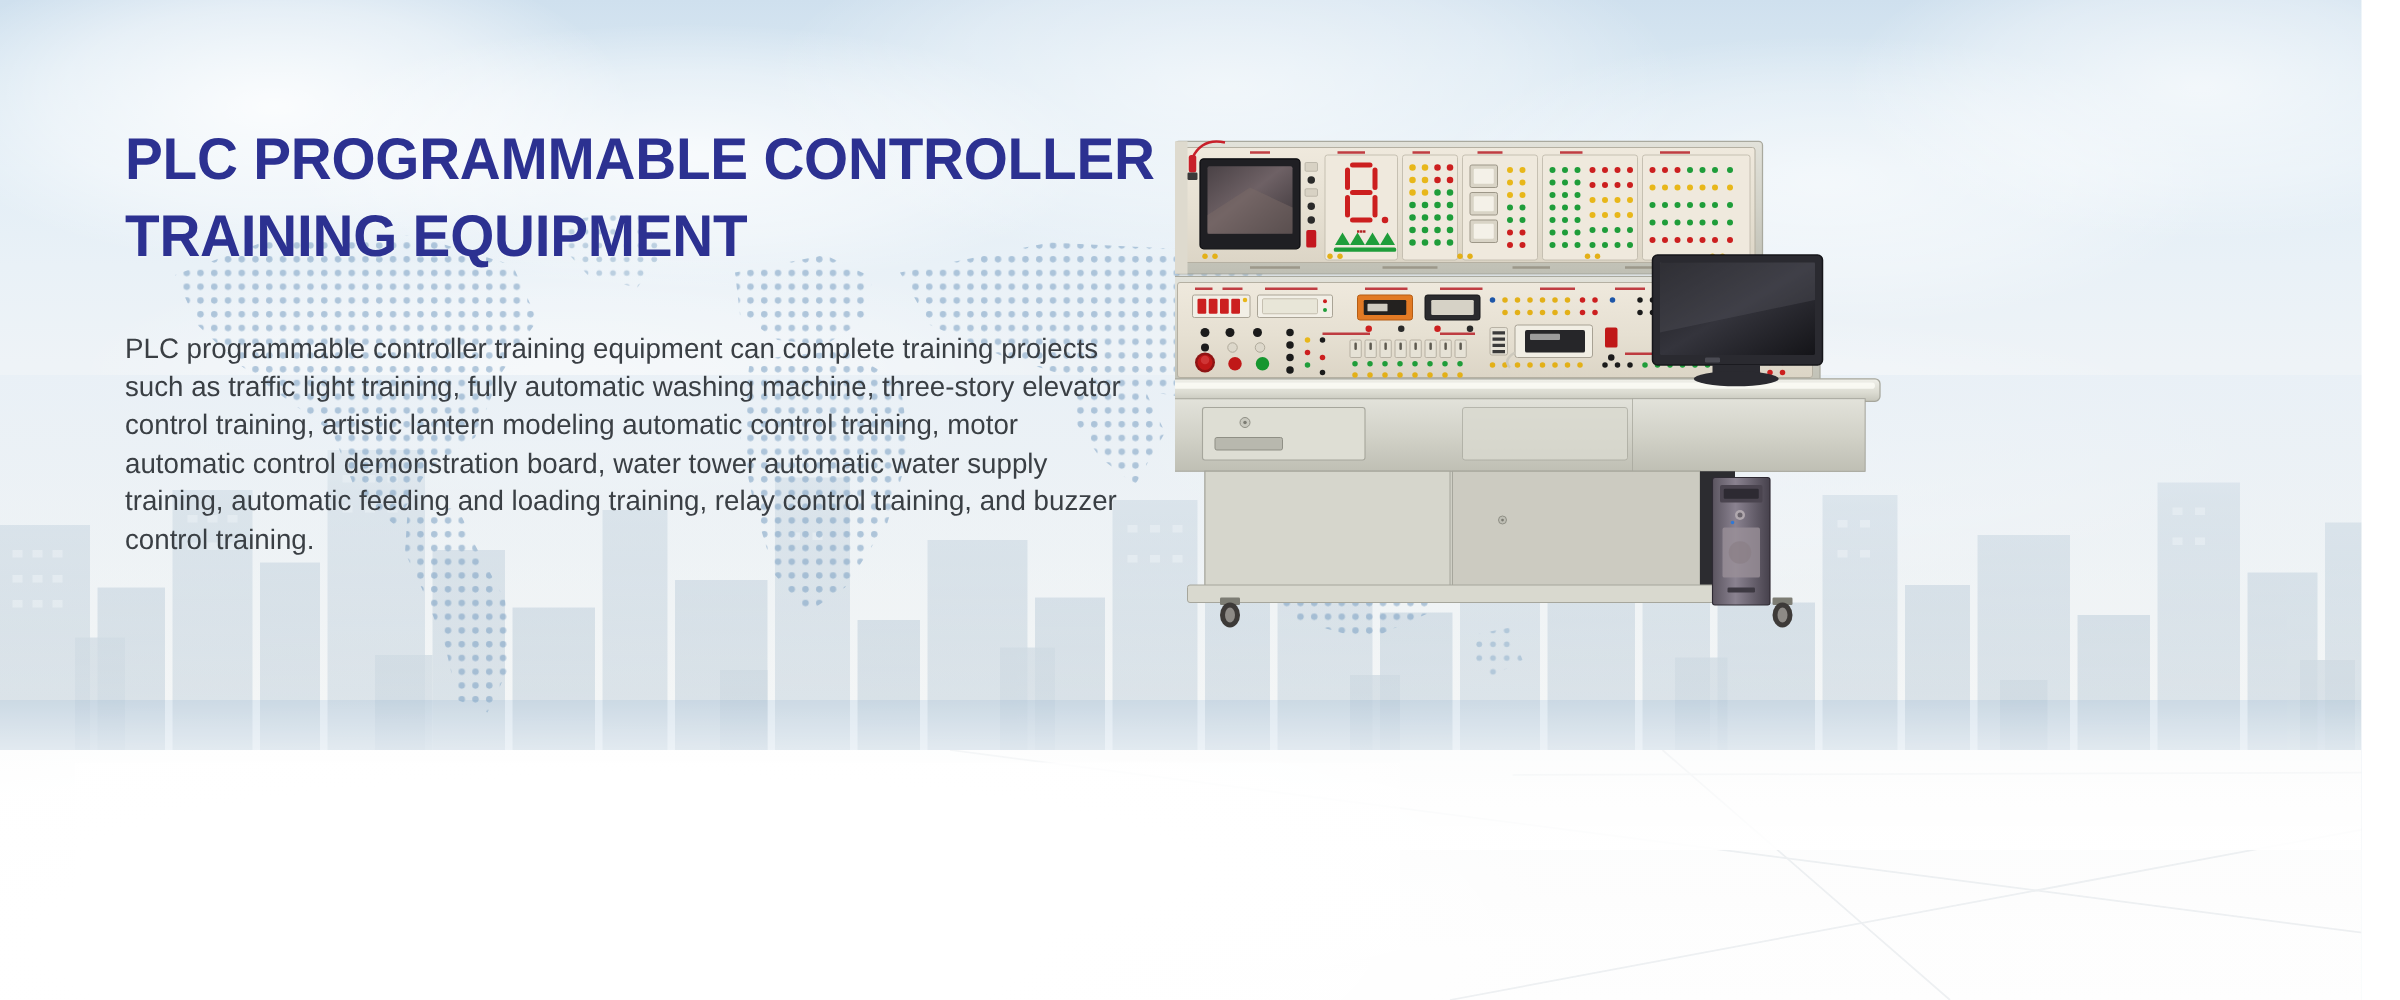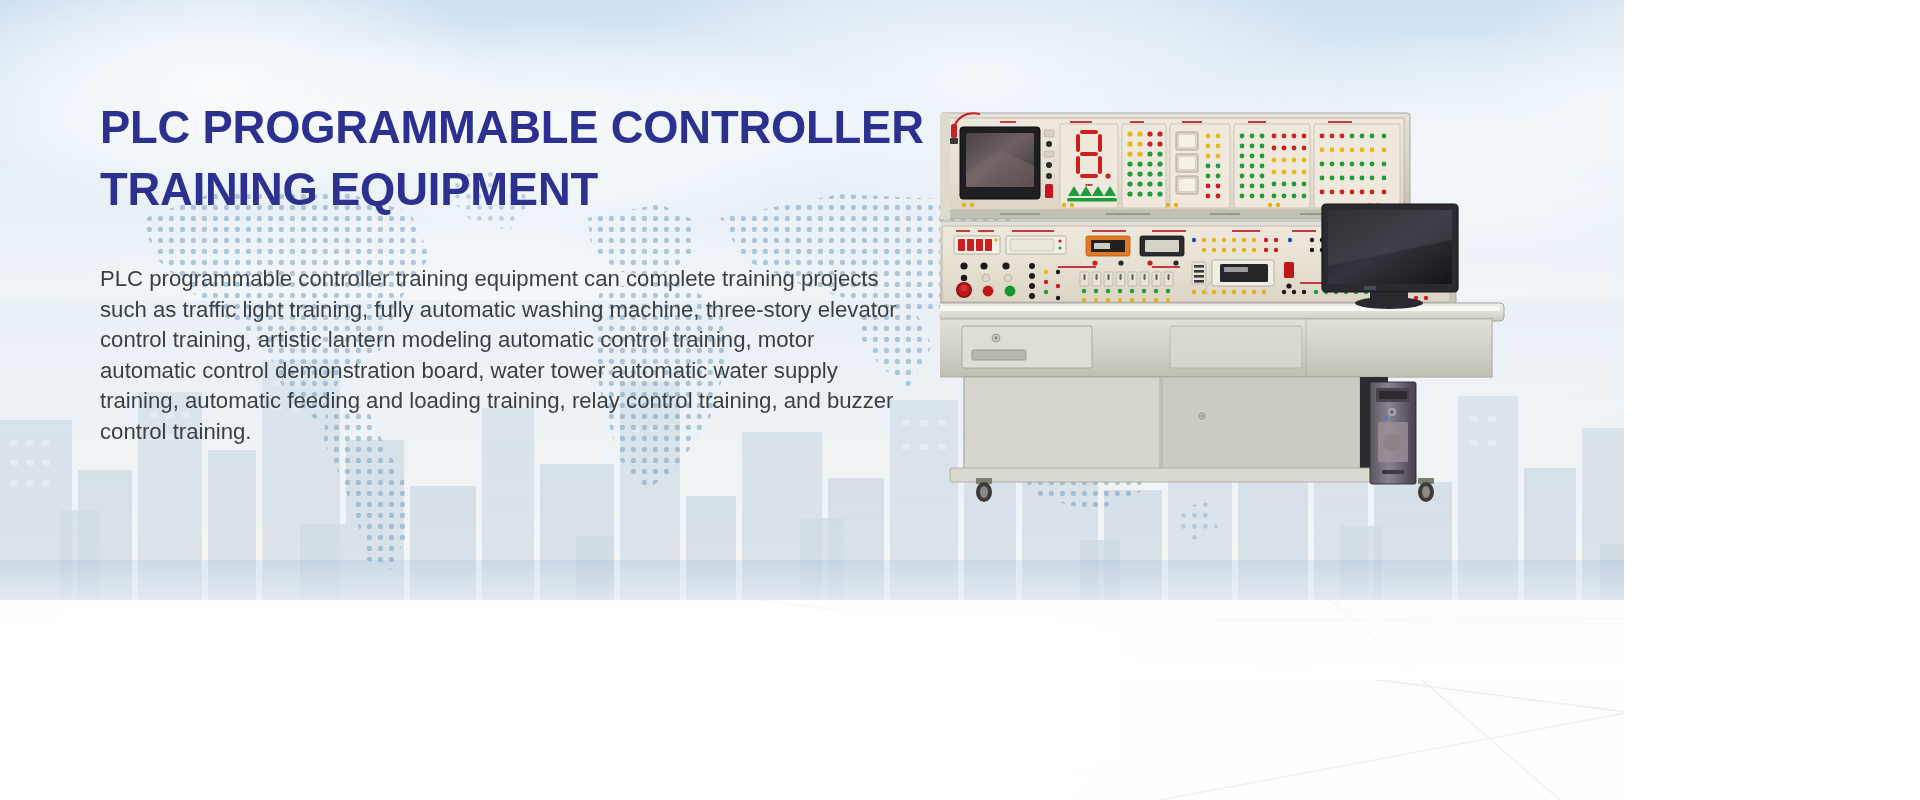--- a/index.html
+++ b/index.html
@@ -6,21 +6,21 @@
   html,body { width:1920px; height:800px; overflow:hidden; }
   body {
     font-family:"Liberation Sans", sans-serif;
     background:#ffffff;
     position:relative;
   }
 
   
   #banner {
     position:absolute; inset:0;
-    width:1624px; height:800px;
+    width:1889px; height:800px;
     overflow:hidden;
     background:#dfe9f1;
   }
 
   
   .sky {
     position:absolute; left:0; top:0; width:1920px; height:560px;
     background:
       linear-gradient(180deg,
         #cfe0ee 0%,

